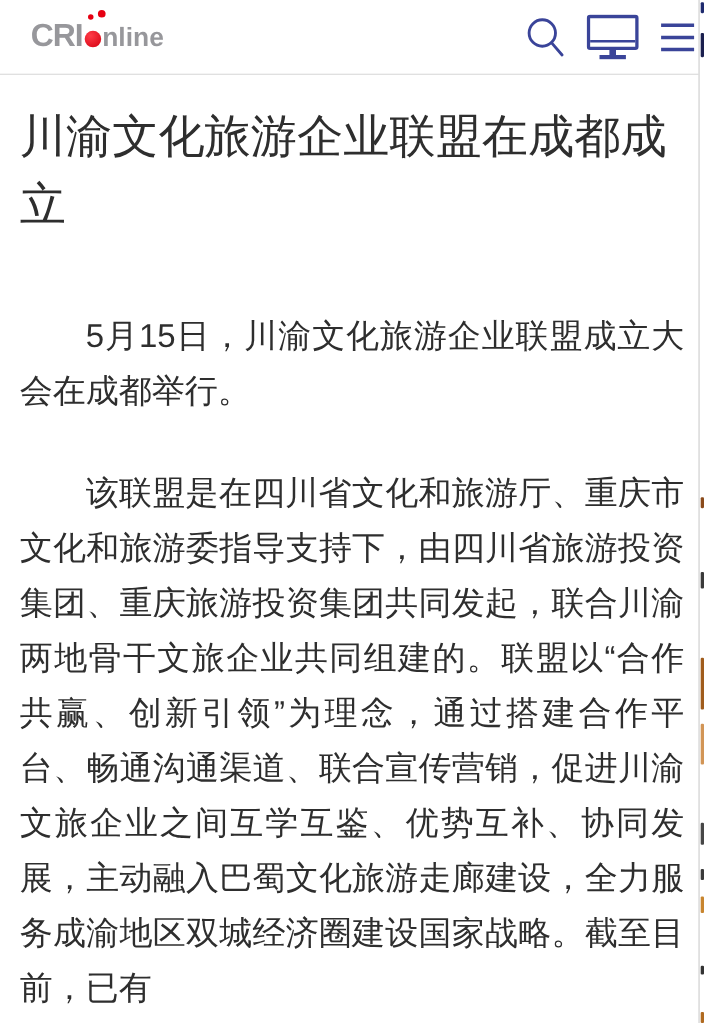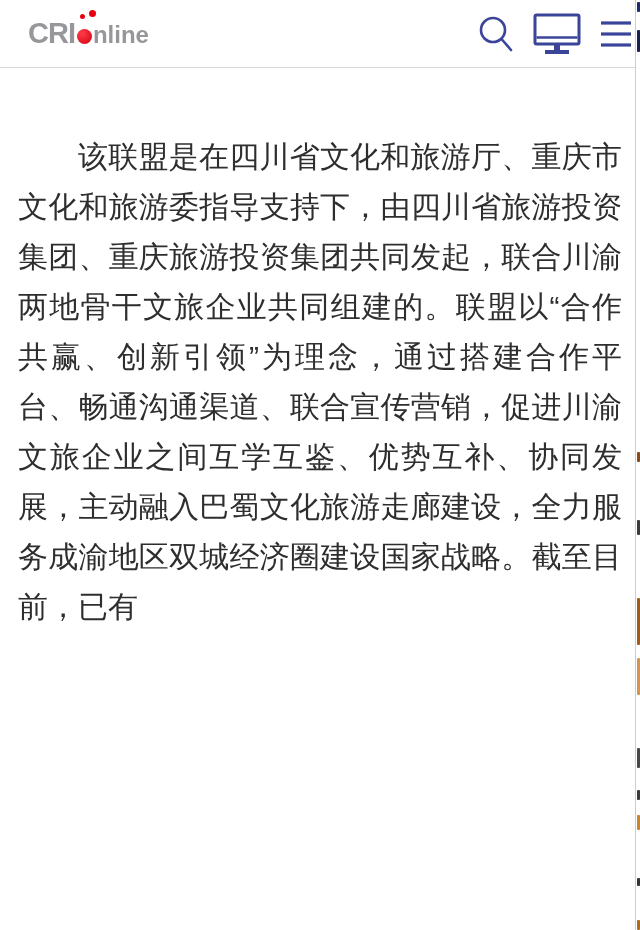--- a/index.html
+++ b/index.html
@@ -102,23 +102,25 @@
             <line x1="1" y1="4" x2="31" y2="4" stroke="#3a4499" stroke-width="3.2"></line>
             <line x1="1" y1="15" x2="31" y2="15" stroke="#3a4499" stroke-width="3.2"></line>
             <line x1="1" y1="26" x2="31" y2="26" stroke="#3a4499" stroke-width="3.2"></line>
           </svg>
         </span>
       </button>
     </div>
   </header>
 
   <main>
+    <h1 class="title">川渝文化旅游企业联盟在成都成立</h1>
 
 
     <div class="article-body">
+      <p>5月15日，川渝文化旅游企业联盟成立大会在成都举行。</p>
       <p>该联盟是在四川省文化和旅游厅、重庆市文化和旅游委指导支持下，由四川省旅游投资集团、重庆旅游投资集团共同发起，联合川渝两地骨干文旅企业共同组建的。联盟以“合作共赢、创新引领”为理念，通过搭建合作平台、畅通沟通渠道、联合宣传营销，促进川渝文旅企业之间互学互鉴、优势互补、协同发展，主动融入巴蜀文化旅游走廊建设，全力服务成渝地区双城经济圈建设国家战略。截至目前，已有</p>
     </div>
   </main>
 
   <div class="edge-strip">
       <div class="edge-mark" style="top: 2px; height: 10px; background: rgb(30, 42, 110);"></div>
       <div class="edge-mark" style="top: 30px; height: 22px; background: rgb(26, 31, 78);"></div>
       <div class="edge-mark" style="top: 452px; height: 10px; background: rgb(138, 74, 26);"></div>
       <div class="edge-mark" style="top: 520px; height: 15px; background: rgb(58, 58, 58);"></div>
       <div class="edge-mark" style="top: 598px; height: 47px; background: rgb(160, 92, 28);"></div>

